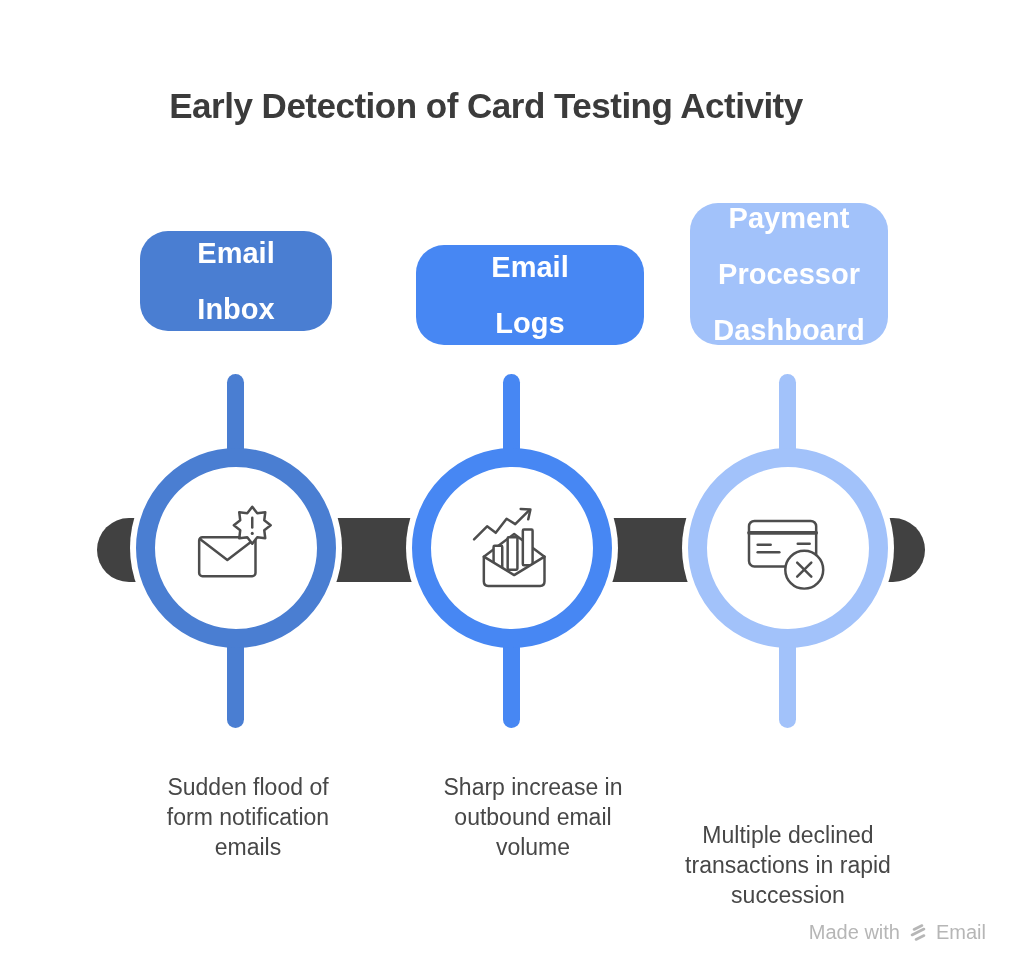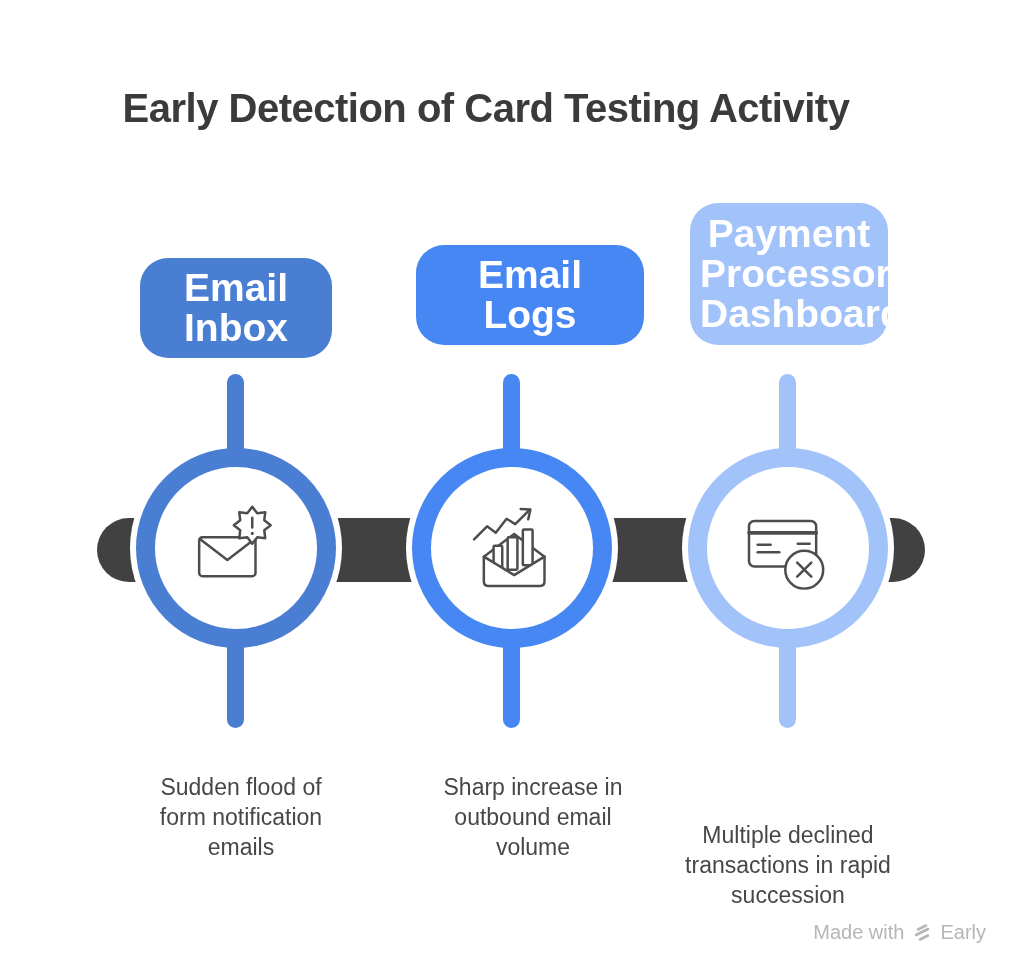--- a/index.html
+++ b/index.html
@@ -5,56 +5,56 @@
   html,body{margin:0;padding:0;}
   body{
     width:1024px;height:965px;background:#ffffff;position:relative;overflow:hidden;
     font-family:"Liberation Sans","DejaVu Sans",sans-serif;
   }
   .stage{position:absolute;inset:0;}
 
   
   .title{
     position:absolute;top:86px;left:0;width:972px;text-align:center;
-    font-size:40px;font-weight:bold;letter-spacing:-0.5px;color:var(--title-c,#3b3b3b);
+    font-size:35px;font-weight:bold;letter-spacing:-0.5px;color:var(--title-c,#3b3b3b);
   }
 
   
   .bar{
     position:absolute;left:97px;top:518px;width:828px;height:64px;border-radius:32px;
     background:var(--bar-c,#414141);z-index:1;
   }
 
   
   .pill{
     position:absolute;border-radius:28px;background:var(--c);z-index:5;
     display:flex;align-items:center;justify-content:center;text-align:center;
   }
   .pill-label{
-    color:#ffffff;font-weight:bold;font-size:39px;line-height:40px;max-width:130px;
+    color:#ffffff;font-weight:bold;font-size:29px;line-height:56px;max-width:130px;
   }
   .stem{position:absolute;width:17px;border-radius:9px;background:var(--c);z-index:3;}
   .halo{position:absolute;width:212px;height:212px;border-radius:50%;background:#ffffff;z-index:2;}
   .ring{
     position:absolute;width:200px;height:200px;border-radius:50%;box-sizing:border-box;
     border:19px solid var(--c);background:#ffffff;z-index:4;
     display:flex;align-items:center;justify-content:center;
   }
   .desc{
     position:absolute;top:772px;text-align:center;font-size:23px;line-height:30px;
     color:var(--desc-c,#474747);z-index:5;
   }
 
   
-  .n1 .pill{left:140px;top:258px;width:192px;height:100px;justify-content:center;}
+  .n1 .pill{left:140px;top:231px;width:192px;height:100px;justify-content:center;}
   .n1 .stem-top{left:227px;top:374px;height:96px;}
   .n1 .stem-bottom{left:227px;top:610px;height:118px;}
   .n1 .halo{left:130px;top:442px;}
   .n1 .ring{left:136px;top:448px;}
-  .n1 .desc{left:146px;width:190px;text-align:center;}
+  .n1 .desc{left:153px;width:190px;text-align:center;}
 
   
   .n2 .pill{left:416px;top:245px;width:228px;height:100px;}
   .n2 .stem-top{left:503px;top:374px;height:96px;}
   .n2 .stem-bottom{left:503px;top:610px;height:118px;}
   .n2 .halo{left:406px;top:442px;}
   .n2 .ring{left:412px;top:448px;}
   .n2 .desc{left:438px;width:190px;}
 
   
@@ -146,16 +146,16 @@
     <div class="desc">Multiple declined transactions in rapid succession</div>
   </div>
 
   <div class="footer">
     <span>Made with</span>
     <svg class="napkin-logo" viewBox="0 0 22 22" fill="none" stroke="#b6b6b6" stroke-width="2.6" stroke-linecap="round">
       <path d="M7,7.5 L15,3.5"></path>
       <path d="M5,13 L17,7"></path>
       <path d="M9,17.5 L17,13.5"></path>
     </svg>
-    <span>Early</span>
+    <span>Email</span>
   </div>
 
 </div>
 
 </body></html>

